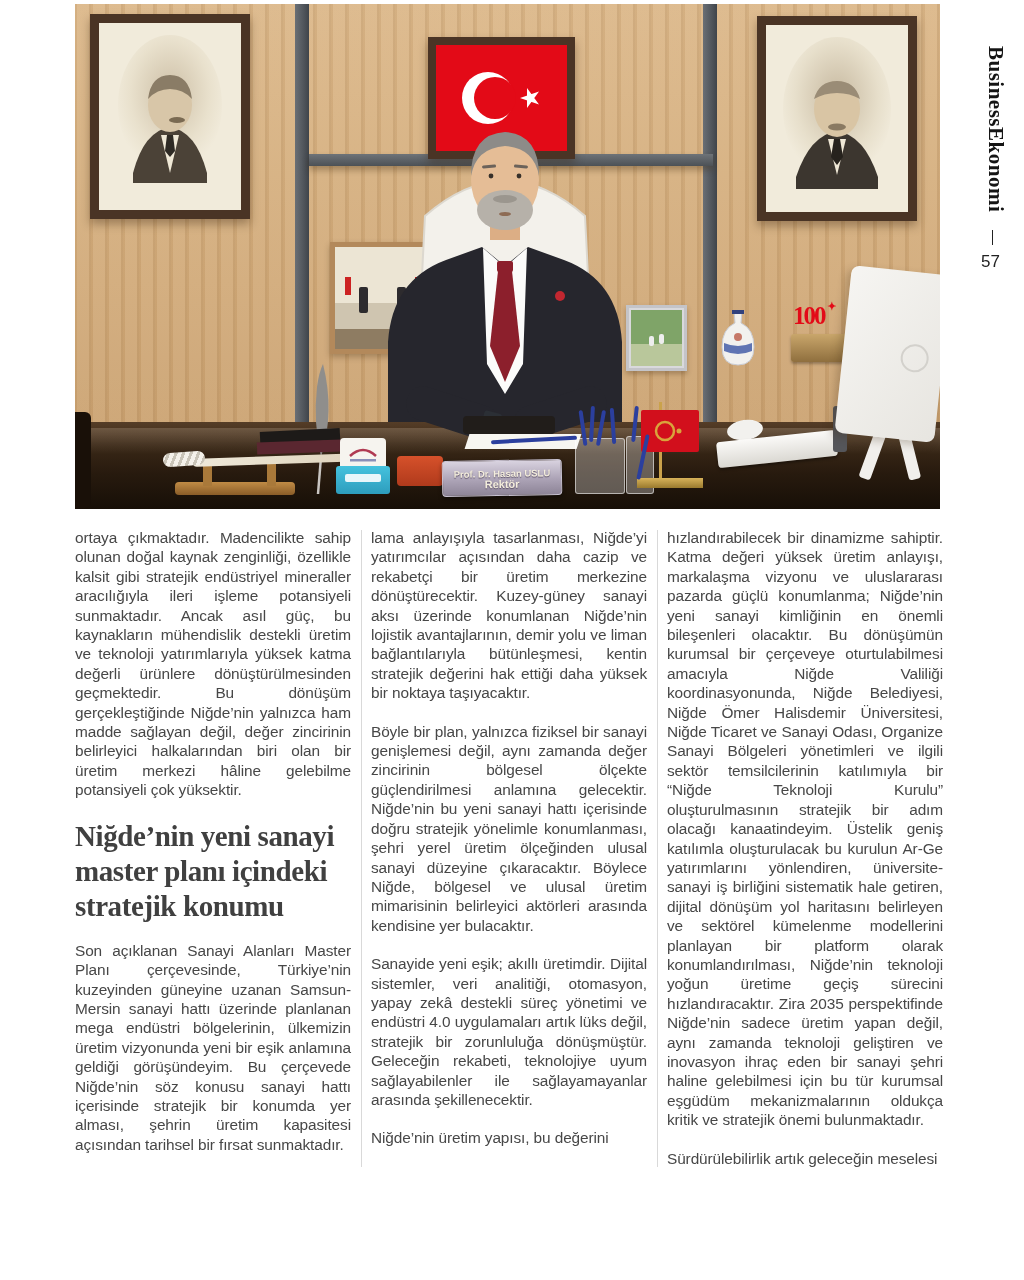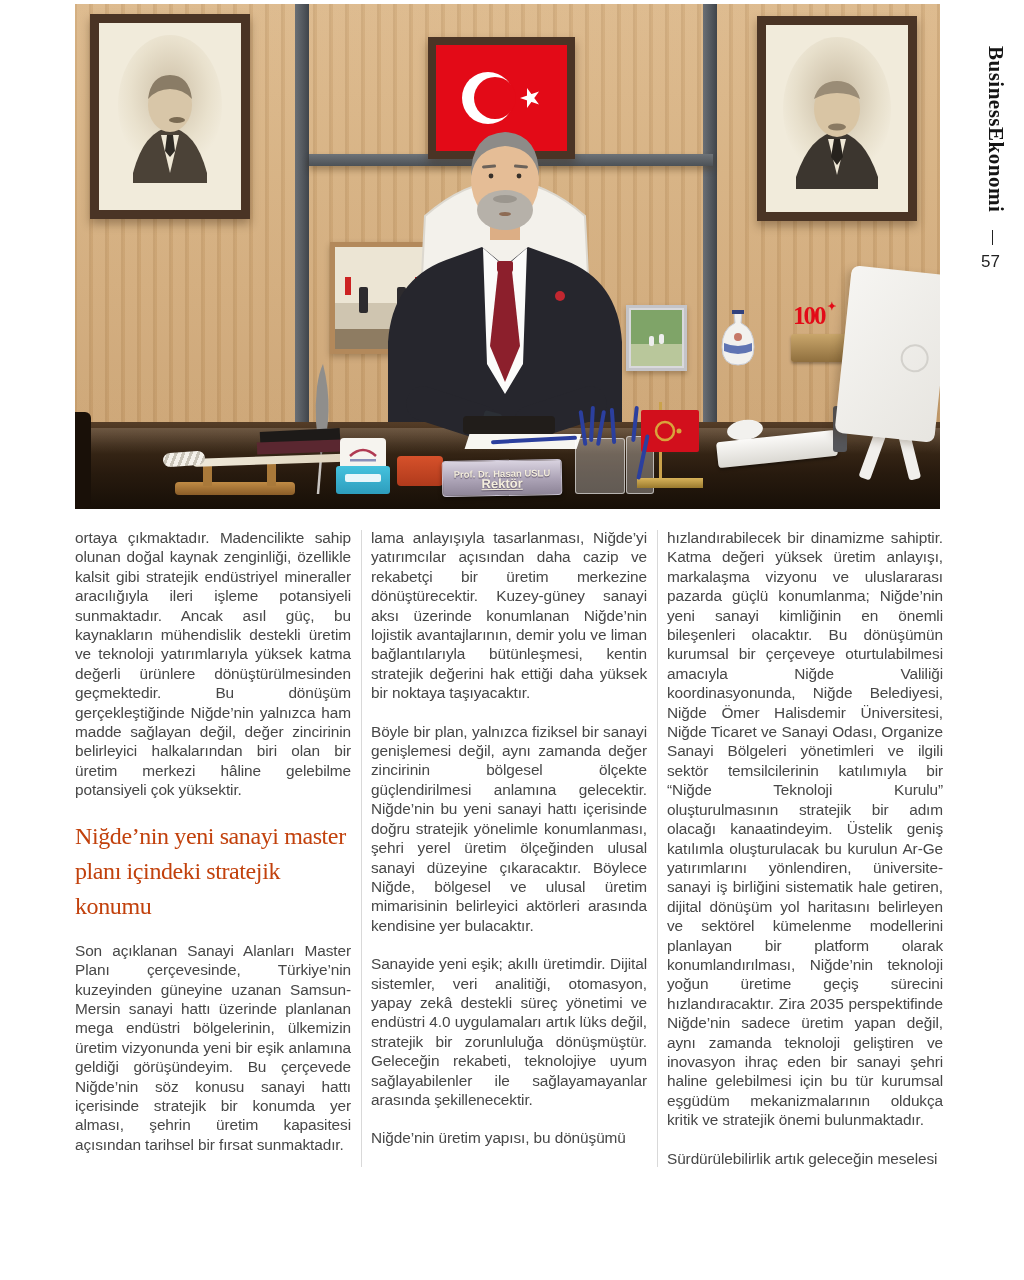--- a/index.html
+++ b/index.html
@@ -40,42 +40,42 @@
   .mansvg{position:absolute;left:255px;top:60px;width:350px;height:370px;z-index:20;}
   .item{position:absolute;z-index:40;}
   .nameplate{
     position:absolute;left:367px;top:456px;width:118px;height:34px;z-index:45;
     background:linear-gradient(180deg,#d9d3e0 0,#aca3b6 55%,#8d8497 100%);
     border:1.5px solid #c8c2d2;border-radius:4px;transform:rotate(-1deg);
     display:flex;flex-direction:column;align-items:center;justify-content:center;
     box-shadow:0 2px 4px rgba(0,0,0,.45);
   }
   .nameplate .l1{font-size:9.5px;font-weight:bold;color:#f4eedd;text-shadow:0 1px 1px #5e5368;line-height:11px;}
-  .nameplate .l2{font-size:13px;font-weight:bold;color:#f4eedd;text-shadow:0 1px 1px #5e5368;line-height:10px;text-decoration:underline;}
+  .nameplate .l2{font-size:11px;font-weight:bold;color:#f4eedd;text-shadow:0 1px 1px #5e5368;line-height:10px;}
   .pen{position:absolute;width:4px;height:36px;background:#2b3f9e;border-radius:2px;}
   .holder{position:absolute;background:rgba(255,255,255,.30);border:1px solid rgba(255,255,255,.55);border-radius:3px;}
   
   .mag-label{
     position:absolute;right:16px;top:46px;writing-mode:vertical-rl;
     font-family:"Liberation Serif",serif;font-size:21px;font-weight:bold;color:#141414;letter-spacing:.5px;
   }
   .mag-divider{position:absolute;right:31px;top:230px;width:1.5px;height:15px;background:#222;}
   .page-number{position:absolute;right:24px;top:252px;font-size:17px;color:#222;}
   
   .article{position:absolute;left:75px;top:528px;width:868px;display:flex;gap:20px;}
   .article .rule{position:absolute;top:2px;bottom:6px;width:1px;background:#d9d9d9;}
   .r1{left:286px;} .r2{left:582px;}
   .col{width:276px;}
   .col p{
     font-size:15.4px;line-height:19.4px;color:#474747;text-align:justify;
     margin:0 0 19px 0;letter-spacing:-0.1px;
   }
   .col h2{
-    font-family:"Liberation Serif",serif;font-weight:normal;color:#c2410c;
-    font-size:24px;line-height:35px;margin:5px 0 17px 0;letter-spacing:-0.4px;
+    font-family:"Liberation Serif",serif;font-weight:bold;color:#404040;
+    font-size:29px;line-height:35px;margin:5px 0 17px 0;letter-spacing:-0.4px;
   }
 </style>
 </head>
 <body>
 
 <div class="photo">
   <div class="trim" style="left:220px"></div>
   <div class="trim" style="left:628px"></div>
   <div class="shelf"></div>
 
@@ -265,21 +265,21 @@
   <div class="col">
     <p>ortaya çıkmaktadır. Madencilikte sahip olunan doğal kaynak zenginliği, özellikle kalsit gibi stratejik endüstriyel mineraller aracılığıyla ileri işleme potansiyeli sunmaktadır. Ancak asıl güç, bu kaynakların mühendislik destekli üretim ve teknoloji yatırımlarıyla yüksek katma değerli ürünlere dönüştürülmesinden geçmektedir. Bu dönüşüm gerçekleştiğinde Niğde’nin yalnızca ham madde sağlayan değil, değer zincirinin belirleyici halkalarından biri olan bir üretim merkezi hâline gelebilme potansiyeli çok yüksektir.</p>
     <h2>Niğde’nin yeni sanayi master planı içindeki stratejik konumu</h2>
     <p>Son açıklanan Sanayi Alanları Master Planı çerçevesinde, Türkiye’nin kuzeyinden güneyine uzanan Samsun-Mersin sanayi hattı üzerinde planlanan mega endüstri bölgelerinin, ülkemizin üretim vizyonunda yeni bir eşik anlamına geldiği görüşündeyim. Bu çerçevede Niğde’nin söz konusu sanayi hattı içerisinde stratejik bir konumda yer alması, şehrin üretim kapasitesi açısından tarihsel bir fırsat sunmaktadır.</p>
   </div>
 
   <div class="col">
     <p>lama anlayışıyla tasarlanması, Niğde’yi yatırımcılar açısından daha cazip ve rekabetçi bir üretim merkezine dönüştürecektir. Kuzey-güney sanayi aksı üzerinde konumlanan Niğde’nin lojistik avantajlarının, demir yolu ve liman bağlantılarıyla bütünleşmesi, kentin stratejik değerini hak ettiği daha yüksek bir noktaya taşıyacaktır.</p>
     <p>Böyle bir plan, yalnızca fiziksel bir sanayi genişlemesi değil, aynı zamanda değer zincirinin bölgesel ölçekte güçlendirilmesi anlamına gelecektir. Niğde’nin bu yeni sanayi hattı içerisinde doğru stratejik yönelimle konumlanması, şehri yerel üretim ölçeğinden ulusal sanayi düzeyine çıkaracaktır. Böylece Niğde, bölgesel ve ulusal üretim mimarisinin belirleyici aktörleri arasında kendisine yer bulacaktır.</p>
     <p>Sanayide yeni eşik; akıllı üretimdir. Dijital sistemler, veri analitiği, otomasyon, yapay zekâ destekli süreç yönetimi ve endüstri 4.0 uygulamaları artık lüks değil, stratejik bir zorunluluğa dönüşmüştür. Geleceğin rekabeti, teknolojiye uyum sağlayabilenler ile sağlayamayanlar arasında şekillenecektir.</p>
-    <p>Niğde’nin üretim yapısı, bu dönüşümü</p>
+    <p>Niğde’nin üretim yapısı, bu değerini</p>
   </div>
 
   <div class="col">
     <p>hızlandırabilecek bir dinamizme sahiptir. Katma değeri yüksek üretim anlayışı, markalaşma vizyonu ve uluslararası pazarda güçlü konumlanma; Niğde’nin yeni sanayi kimliğinin en önemli bileşenleri olacaktır. Bu dönüşümün kurumsal bir çerçeveye oturtulabilmesi amacıyla Niğde Valiliği koordinasyonunda, Niğde Belediyesi, Niğde Ömer Halisdemir Üniversitesi, Niğde Ticaret ve Sanayi Odası, Organize Sanayi Bölgeleri yönetimleri ve ilgili sektör temsilcilerinin katılımıyla bir “Niğde Teknoloji Kurulu” oluşturulmasının stratejik bir adım olacağı kanaatindeyim. Üstelik geniş katılımla oluşturulacak bu kurulun Ar-Ge yatırımlarını yönlendiren, üniversite-sanayi iş birliğini sistematik hale getiren, dijital dönüşüm yol haritasını belirleyen ve sektörel kümelenme modellerini planlayan bir platform olarak konumlandırılması, Niğde’nin teknoloji yoğun üretime geçiş sürecini hızlandıracaktır. Zira 2035 perspektifinde Niğde’nin sadece üretim yapan değil, aynı zamanda teknoloji geliştiren ve inovasyon ihraç eden bir sanayi şehri haline gelebilmesi için bu tür kurumsal eşgüdüm mekanizmalarının oldukça kritik ve stratejik önemi bulunmaktadır.</p>
     <p style="margin-bottom:4px">Sürdürülebilirlik artık geleceğin meselesi</p>
 
   </div>
 </div>
 
 </body></html>

